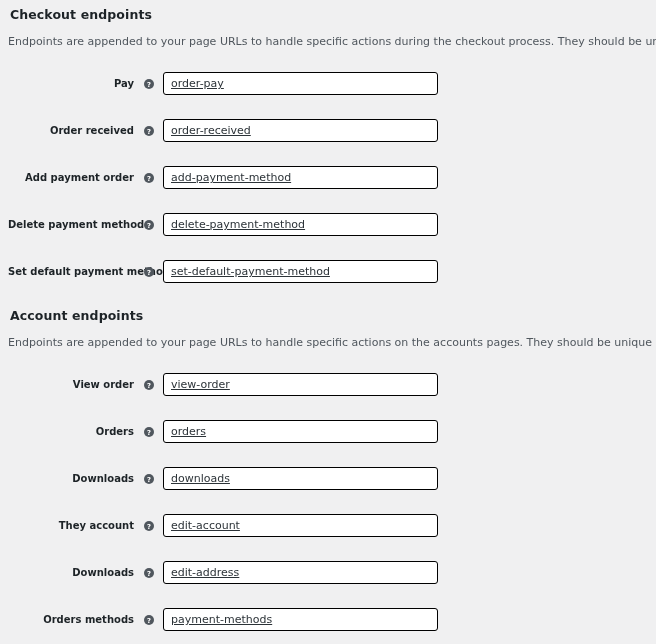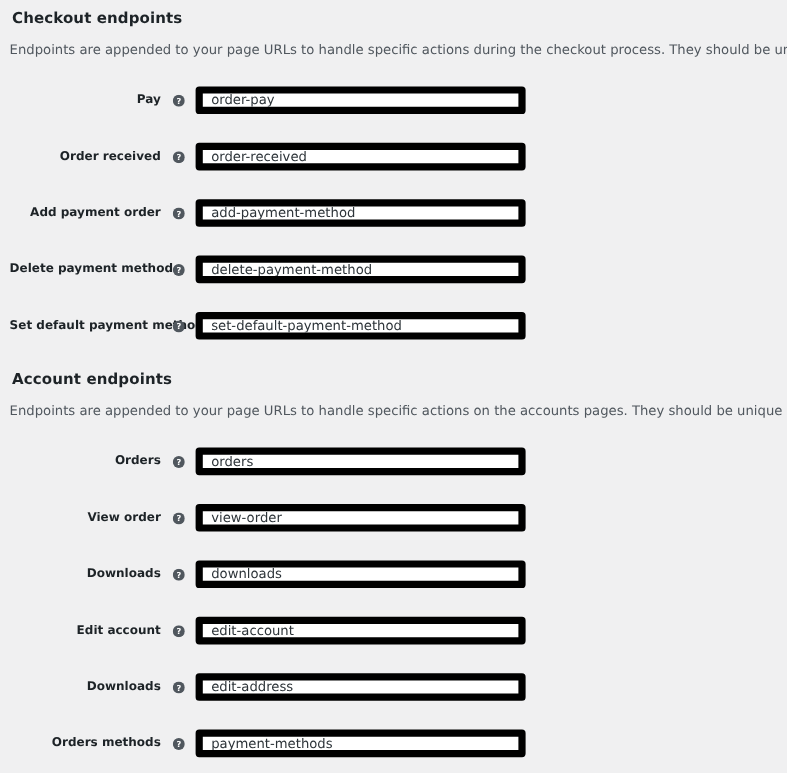--- a/index.html
+++ b/index.html
@@ -98,29 +98,30 @@
     width: 10px;
     height: 10px;
   }
 
   
   .endpoint-input {
     box-sizing: border-box;
     width: 275px;
     height: 23px;
     padding: 0 7px;
-    border: 6px solid #000000;
+    border: 1px solid #000000;
     border-radius: 3px;
     background: #ffffff;
     color: #2c3338;
     font-family: "DejaVu Sans", "Liberation Sans", sans-serif;
     font-size: 11px;
     line-height: 21px;
     box-shadow: 0 0 0 transparent;
     outline: none;
+    text-decoration: underline;
   }
 
   
   .gap-heading-top { height: 5px; }
   .gap-desc { height: 9px; }
   .gap-after-desc { height: 10px; }
   .gap-section { height: 11px; }
 </style>
 </head>
 <body>
@@ -210,63 +211,63 @@
       </div>
       <div class="gap-section"></div>
       <div>
         <h2 class="section-heading">Account endpoints</h2>
         <div class="gap-desc"></div>
         <p class="section-desc">Endpoints are appended to your page URLs to handle specific actions on the accounts pages. They should be unique and can be left blank to disable the endpoint</p>
         <div class="gap-after-desc"></div>
         <table class="form-table">
           <tbody>
             <tr>
+              <th scope="row">View order</th>
+              <td>
+                <div class="field-wrap">
+                  <span class="help-tip">
+                    <svg viewBox="0 0 16 16" xmlns="http://www.w3.org/2000/svg">
+                      <circle cx="8" cy="8" r="8" fill="#50575e"></circle>
+                      <text x="8" y="12" text-anchor="middle" font-size="11" font-weight="700" font-family="DejaVu Sans, Liberation Sans, sans-serif" fill="#ffffff">?</text>
+                    </svg>
+                  </span>
+                  <input type="text" class="endpoint-input" value="view-order" style="">
+                </div>
+              </td>
+            </tr>
+            <tr>
               <th scope="row">Orders</th>
               <td>
                 <div class="field-wrap">
                   <span class="help-tip">
                     <svg viewBox="0 0 16 16" xmlns="http://www.w3.org/2000/svg">
                       <circle cx="8" cy="8" r="8" fill="#50575e"></circle>
                       <text x="8" y="12" text-anchor="middle" font-size="11" font-weight="700" font-family="DejaVu Sans, Liberation Sans, sans-serif" fill="#ffffff">?</text>
                     </svg>
                   </span>
                   <input type="text" class="endpoint-input" value="orders" style="">
                 </div>
               </td>
             </tr>
             <tr>
-              <th scope="row">View order</th>
-              <td>
-                <div class="field-wrap">
-                  <span class="help-tip">
-                    <svg viewBox="0 0 16 16" xmlns="http://www.w3.org/2000/svg">
-                      <circle cx="8" cy="8" r="8" fill="#50575e"></circle>
-                      <text x="8" y="12" text-anchor="middle" font-size="11" font-weight="700" font-family="DejaVu Sans, Liberation Sans, sans-serif" fill="#ffffff">?</text>
-                    </svg>
-                  </span>
-                  <input type="text" class="endpoint-input" value="view-order" style="">
-                </div>
-              </td>
-            </tr>
-            <tr>
               <th scope="row">Downloads</th>
               <td>
                 <div class="field-wrap">
                   <span class="help-tip">
                     <svg viewBox="0 0 16 16" xmlns="http://www.w3.org/2000/svg">
                       <circle cx="8" cy="8" r="8" fill="#50575e"></circle>
                       <text x="8" y="12" text-anchor="middle" font-size="11" font-weight="700" font-family="DejaVu Sans, Liberation Sans, sans-serif" fill="#ffffff">?</text>
                     </svg>
                   </span>
                   <input type="text" class="endpoint-input" value="downloads" style="">
                 </div>
               </td>
             </tr>
             <tr>
-              <th scope="row">Edit account</th>
+              <th scope="row">They account</th>
               <td>
                 <div class="field-wrap">
                   <span class="help-tip">
                     <svg viewBox="0 0 16 16" xmlns="http://www.w3.org/2000/svg">
                       <circle cx="8" cy="8" r="8" fill="#50575e"></circle>
                       <text x="8" y="12" text-anchor="middle" font-size="11" font-weight="700" font-family="DejaVu Sans, Liberation Sans, sans-serif" fill="#ffffff">?</text>
                     </svg>
                   </span>
                   <input type="text" class="endpoint-input" value="edit-account" style="">
                 </div>

